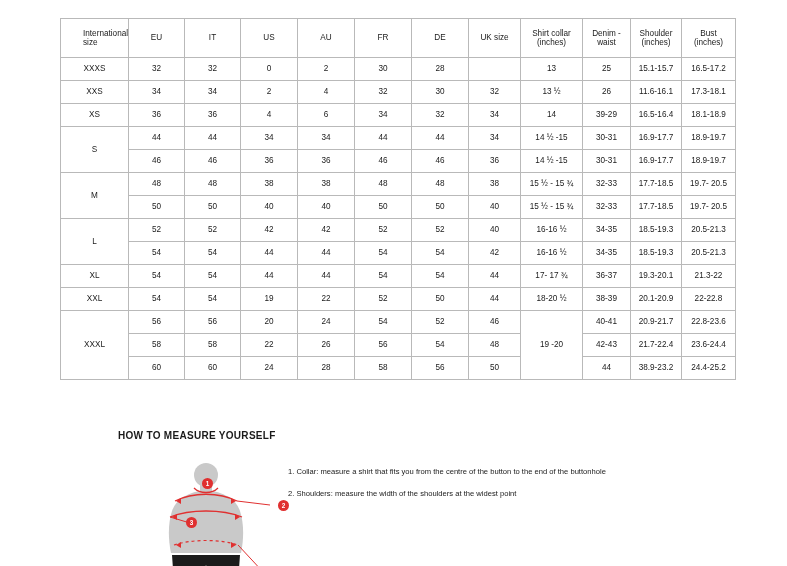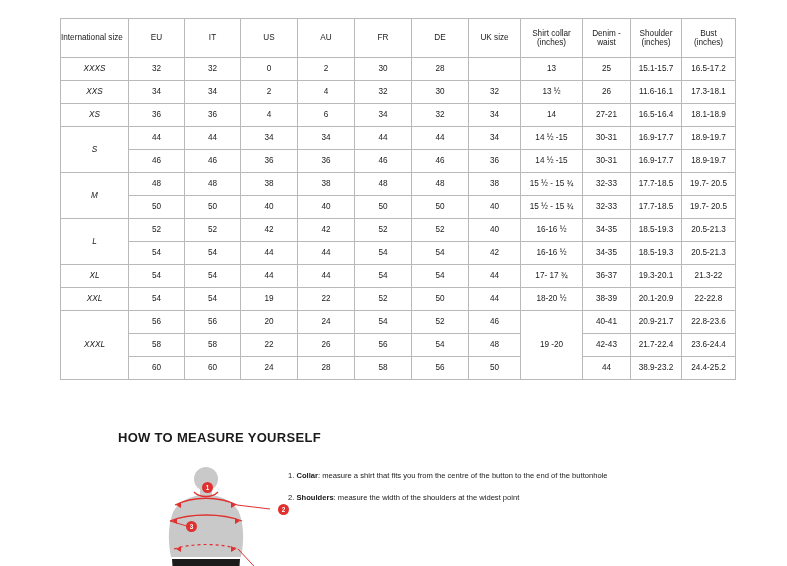--- a/index.html
+++ b/index.html
@@ -39,24 +39,23 @@
     padding: 0;
     height: 22px;
     line-height: 1.15;
   }
   table.size-table th {
     height: 38px;
     padding: 0 3px;
   }
   table.size-table th.left-head {
     text-align: left;
-    padding-left: 0;
+    padding-left: 22px;
   }
   table.size-table td.left-col {
-    font-style: italic;
   }
   col.c0 { width: 68px; }
   col.c1 { width: 56px; }
   col.c2 { width: 56px; }
   col.c3 { width: 57px; }
   col.c4 { width: 57px; }
   col.c5 { width: 57px; }
   col.c6 { width: 57px; }
   col.c7 { width: 52px; }
   col.c8 { width: 62px; }
@@ -64,42 +63,42 @@
   col.c10 { width: 51px; }
   col.c11 { width: 54px; }
 
   .measure-section {
     position: absolute;
     left: 118px;
     top: 430px;
     width: 620px;
   }
   .measure-title {
-    font-size: 13px;
+    font-size: 10px;
     font-weight: bold;
     letter-spacing: 0.3px;
     color: #1a1a1a;
     margin-bottom: 12px;
   }
   .measure-body {
     position: relative;
   }
   .measure-list {
     position: absolute;
     left: 170px;
     top: 14px;
     width: 450px;
   }
   .measure-item {
     font-size: 7.6px;
     line-height: 1.35;
     margin-bottom: 12px;
     color: #1a1a1a;
   }
-  .measure-item b { font-weight: bold; text-align: center; }
+  .measure-item b { font-weight: normal; text-align: center; }
   .figure {
     position: absolute;
     left: 0;
     top: 8px;
     width: 160px;
     height: 125px;
   }
   .num-badge {
     position: absolute;
     width: 11px;
@@ -184,21 +183,21 @@
         <tr>
           <td class="left-col" rowspan="1">XS</td>
           <td>36</td>
           <td>36</td>
           <td>4</td>
           <td>6</td>
           <td>34</td>
           <td>32</td>
           <td>34</td>
           <td>14</td>
-          <td>27-21</td>
+          <td>39-29</td>
           <td>16.5-16.4</td>
           <td>18.1-18.9</td>
         </tr>
         <tr>
           <td class="left-col" rowspan="2">S</td>
           <td>44</td>
           <td>44</td>
           <td>34</td>
           <td>34</td>
           <td>44</td>

